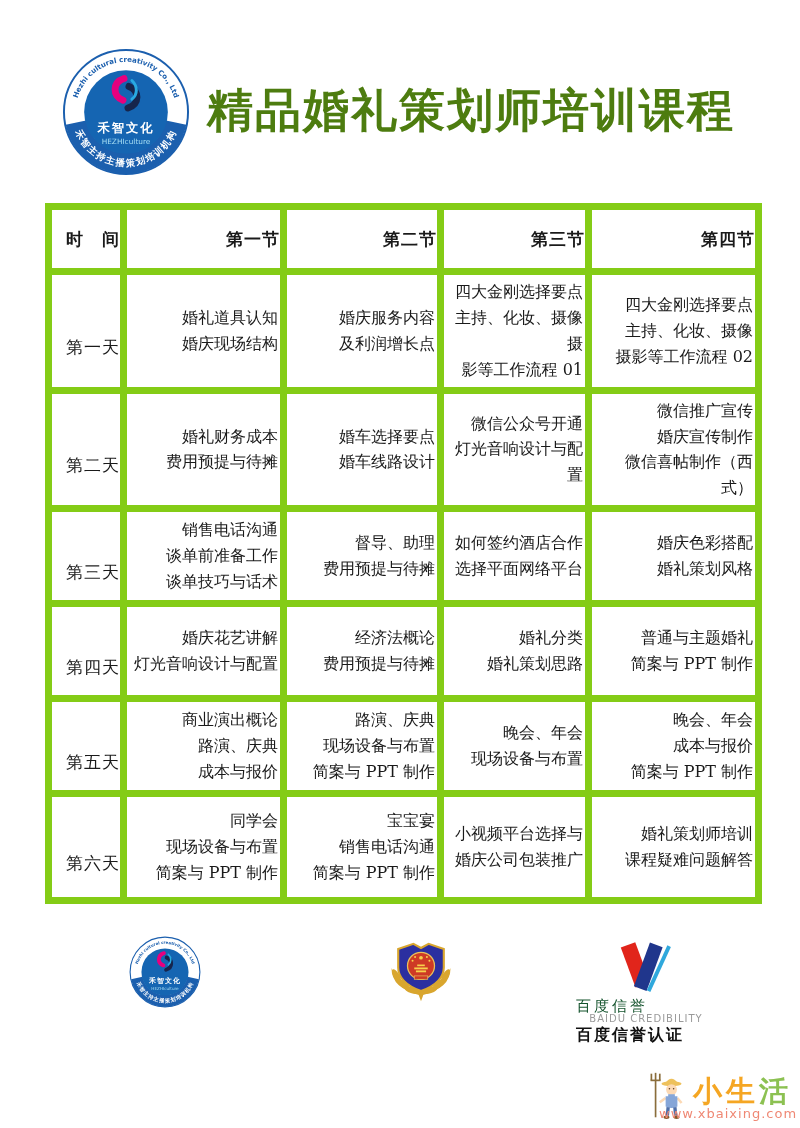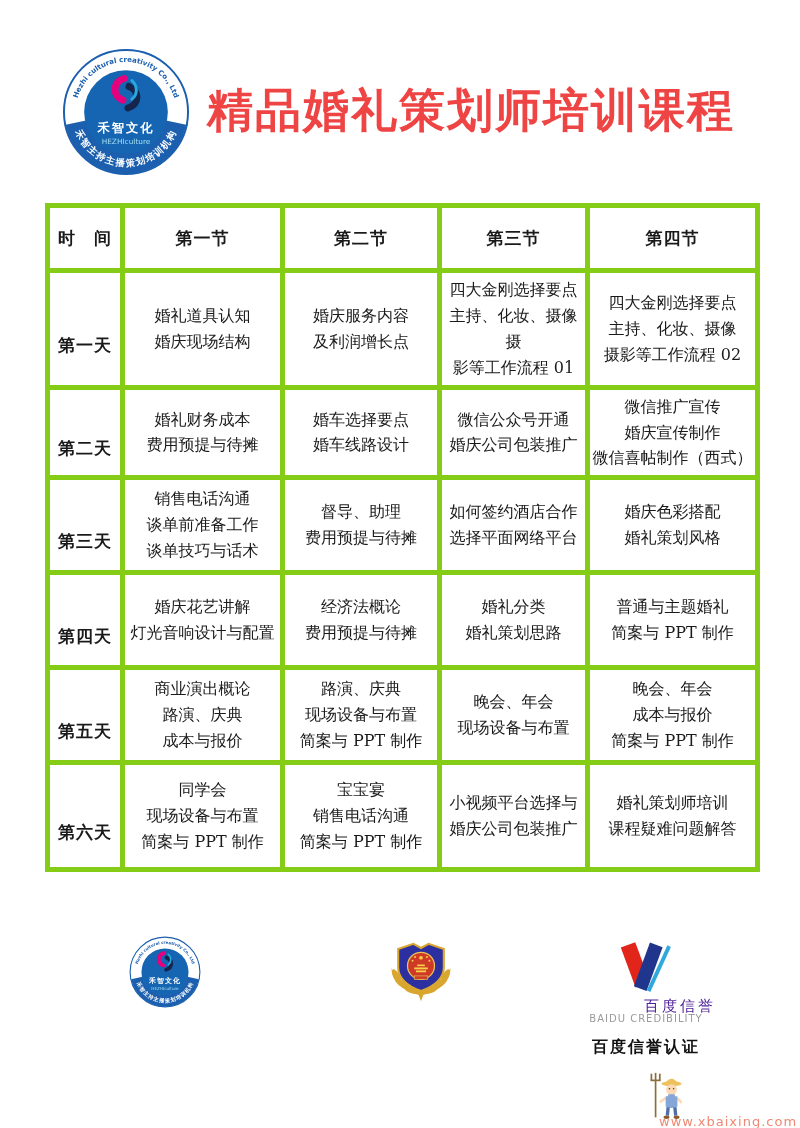--- a/index.html
+++ b/index.html
@@ -7,93 +7,93 @@
   .page {
     position:relative; width:800px; height:1128px; background:#ffffff;
     overflow:hidden; font-family:"DejaVu Serif", serif; color:#1a1a1a;
   }
 
   
   .logo-main { position:absolute; left:62px; top:48px; width:128px; height:128px; }
   .page-title {
     position:absolute; left:175px; top:80px; width:592px;
     font-size:46px; font-weight:700; letter-spacing:2px; text-align:center;
-    font-family:"DejaVu Serif", serif; color:#ef4444;
+    font-family:"DejaVu Serif", serif; color:#4d7c0f;
     white-space:nowrap;
   }
 
   
   table.schedule {
     position:absolute; left:45px; top:203px; width:710px;
     border-collapse:collapse; table-layout:fixed;
   }
   table.schedule col.c0 { width:75px; }
   table.schedule col.c1 { width:160px; }
   table.schedule col.c2 { width:157px; }
   table.schedule col.c3 { width:148px; }
   table.schedule col.c4 { width:170px; }
   table.schedule th, table.schedule td {
-    border:5px solid #84cc16; text-align:center; vertical-align:middle;
+    border:7px solid #84cc16; text-align:right; vertical-align:middle;
     font-family:"DejaVu Serif", serif; color:#1a1a1a;
   }
   table.schedule thead tr { height:65px; }
   table.schedule th { font-size:17px; font-weight:700; letter-spacing:1px; }
   tr.row-0 { height:105px; }
   tr.row-1 { height:90px; }
   tr.row-2 { height:95px; }
   tr.row-3 { height:95px; }
   tr.row-4 { height:95px; }
   tr.row-5 { height:107px; }
   td.day {
     vertical-align:top; padding-top:33px;
-    font-size:17px; font-weight:700; letter-spacing:1px;
+    font-size:17px; font-weight:400; letter-spacing:1px;
   }
   td.cell {
     font-size:16px; line-height:1.62; white-space:pre-line; padding:4px 2px;
   }
 
   
   .logo-footer { position:absolute; left:129px; top:936px; width:72px; height:72px; }
   .copyright {
     position:absolute; left:42px; top:1022px; width:250px; text-align:center;
     font-family:"DejaVu Sans", sans-serif; font-size:15px; color:#3a3a3a;
   }
   .police-badge { position:absolute; left:383px; top:932px; width:76px; height:76px; }
   .police-text {
     position:absolute; left:295px; top:1022px; width:252px; text-align:center;
     font-family:"DejaVu Sans", sans-serif; font-size:17px; font-weight:700; color:#000;
   }
   .baidu-v { position:absolute; left:611px; top:941px; width:70px; height:54px; }
   .baidu-name {
-    position:absolute; left:576px; top:997px; width:140px; text-align:right;
-    font-family:"DejaVu Sans", sans-serif; font-size:15px; letter-spacing:3px; color:#4c1d95;
+    position:absolute; left:576px; top:997px; width:140px; text-align:left;
+    font-family:"DejaVu Sans", sans-serif; font-size:15px; letter-spacing:3px; color:#14532d;
   }
   .baidu-sub {
     position:absolute; left:576px; top:1013px; width:140px; text-align:center;
     font-family:"DejaVu Sans", sans-serif; font-size:10px; letter-spacing:1px; color:#9a9a9a;
   }
   .baidu-cert {
-    position:absolute; left:576px; top:1025px; width:140px; text-align:center;
+    position:absolute; left:576px; top:1025px; width:140px; text-align:left;
     font-family:Liberation Mono, monospace; font-size:16px; font-weight:700;
-    letter-spacing:2px; color:#111;margin-top:12px;
+    letter-spacing:2px; color:#111;
   }
 
   
   .watermark { position:absolute; left:645px; top:1070px; width:152px; height:56px; }
   .farmer { position:absolute; left:3px; top:2px; width:42px; height:52px; }
   .wm-name {
     position:absolute; left:45px; top:2px; width:105px; text-align:center;
     font-family:"DejaVu Sans", sans-serif; font-size:29px; font-weight:700;
     letter-spacing:4px; white-space:nowrap;
   }
   .wm-c0 { color:#f5a623; }
   .wm-c1 { color:#f5a623; }
   .wm-c2 { color:#8cc152; }
   .wm-url {
-    position:absolute; left:14px; top:44px; width:138px; text-align:center;
+    position:absolute; left:14px; top:36px; width:138px; text-align:center;
     font-family:"DejaVu Sans", sans-serif; font-size:13px; color:#ef8874; letter-spacing:1px;
   }
 </style>
 </head>
 <body>
 
 <svg width="0" height="0" style="position:absolute" aria-hidden="true">
   <defs>
     <symbol id="sym-hezhi-logo" viewBox="0 0 130 130">
       <circle cx="65" cy="65" r="63" fill="#ffffff" stroke="#1b5fae" stroke-width="2"></circle>
@@ -212,21 +212,21 @@
 主持、化妆、摄像
 摄影等工作流程 02</td>
       </tr>
       <tr class="row-1">
         <td class="day">第二天</td>
         <td class="cell">婚礼财务成本
 费用预提与待摊</td>
         <td class="cell">婚车选择要点
 婚车线路设计</td>
         <td class="cell">微信公众号开通
-婚庆公司包装推广</td>
+灯光音响设计与配置</td>
         <td class="cell">微信推广宣传
 婚庆宣传制作
 微信喜帖制作（西式）</td>
       </tr>
       <tr class="row-2">
         <td class="day">第三天</td>
         <td class="cell">销售电话沟通
 谈单前准备工作
 谈单技巧与话术</td>
         <td class="cell">督导、助理
@@ -289,16 +289,17 @@
     <use href="#sym-baidu-v"></use>
   </svg>
   <div class="baidu-name">百度信誉</div>
   <div class="baidu-sub">BAIDU CREDIBILITY</div>
   <div class="baidu-cert">百度信誉认证</div>
 
   <div class="watermark">
     <svg class="farmer">
       <use href="#sym-farmer"></use>
     </svg>
+    <div class="wm-name"><span class="wm-c0">小</span><span class="wm-c1">生</span><span class="wm-c2">活</span></div>
     <div class="wm-url">www.xbaixing.com</div>
   </div>
 
 </div>
 
 </body></html>

